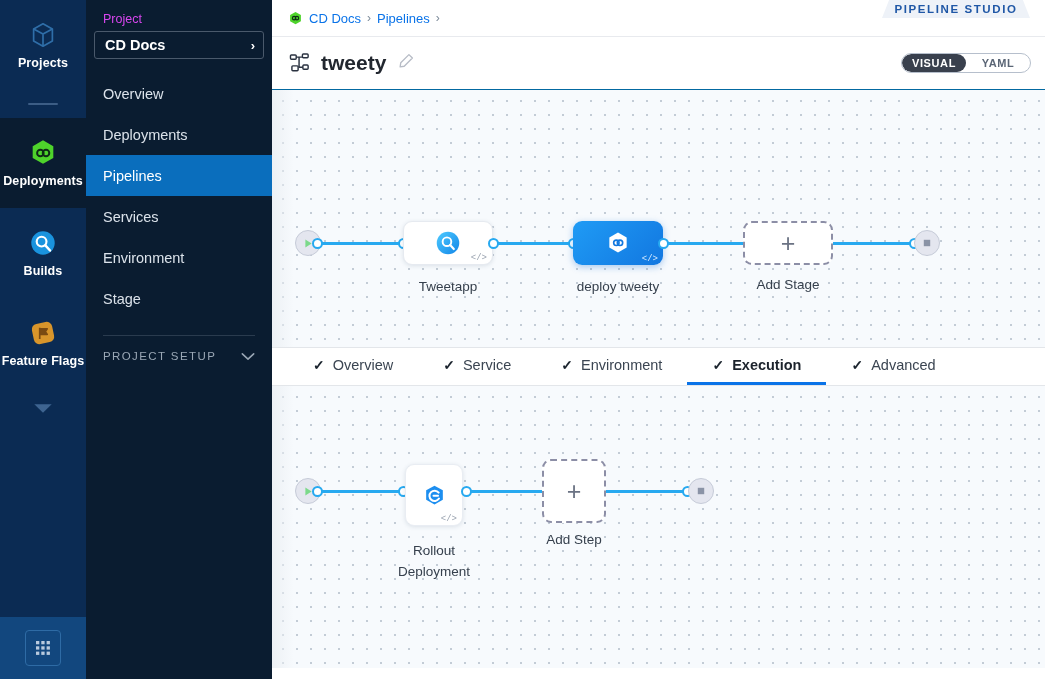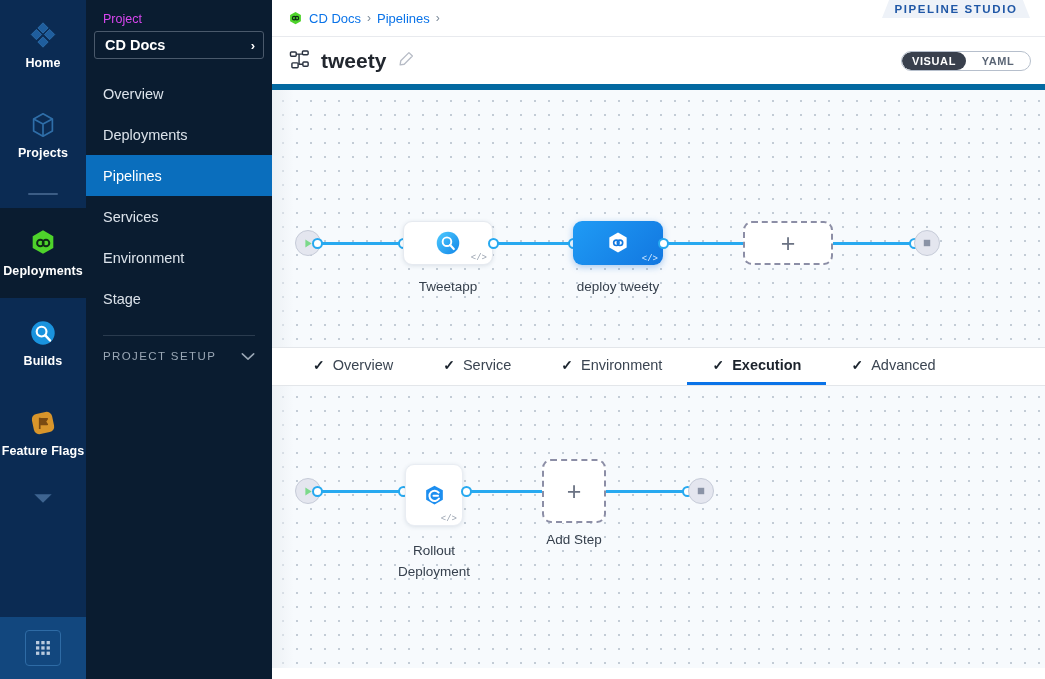--- a/index.html
+++ b/index.html
@@ -94,21 +94,21 @@
     position: absolute; right: 15px; top: -12px;
     width: 148px; height: 30px;
     background: #eef2f8;
     clip-path: polygon(8% 0, 92% 0, 100% 100%, 0 100%);
     display: flex; align-items: flex-end; justify-content: center;
     padding-bottom: 3px;
     color: #1f57a6; font-size: 11.5px; font-weight: bold; letter-spacing: 1.6px;
   }
 
   .title-bar {
-    height: 53px; border-bottom: 6px solid #0369a1;
+    height: 53px; border-bottom: 1px solid #0369a1;
     display: flex; align-items: center; padding-left: 17px;
     background: #fff; position: relative;
   }
   .pl-title { font-size: 21px; font-weight: bold; color: #22272f; margin-left: 9px; }
   .pencil { margin-left: 12px; cursor: pointer; }
 
   .vy-toggle {
     position: absolute; right: 14px; top: 50%; transform: translateY(-50%);
     width: 130px; height: 20px;
     border: 1px solid #b6bfcc; border-radius: 10px;
@@ -196,33 +196,20 @@
   .tab.active { font-weight: bold; color: #1c232c; border-bottom-color: #0a73e8; }
   .check { color: #1a232d; font-size: 14px; font-weight: bold; }
 </style>
 </head>
 <body>
 
 <div class="app">
 
   <div class="rail">
 
-    <div class="rail-item">
-      <span class="rail-icon">
-        <svg viewBox="0 0 32 32" width="30" height="30">
-          <g fill="#1f5e9e" stroke="#2c6ca8" stroke-width="1">
-            <path d="M16 3l5.5 5.5L16 14l-5.5-5.5z"></path>
-            <path d="M16 18l5.5 5.5L16 29l-5.5-5.5z"></path>
-            <path d="M3.5 15.5L9 10l5.5 5.5L9 21z"></path>
-            <path d="M17.5 15.5L23 10l5.5 5.5L23 21z"></path>
-          </g>
-        </svg>
-      </span>
-      <span>Home</span>
-    </div>
 
     <div class="rail-item">
       <span class="rail-icon">
         <svg viewBox="0 0 32 32" width="30" height="30" fill="none" stroke="#2f6ea8" stroke-width="1.8" stroke-linejoin="round">
           <path d="M16 4l10 5.5v13L16 28 6 22.5v-13z"></path>
           <path d="M6 9.5l10 5.5 10-5.5M16 15v13"></path>
         </svg>
       </span>
       <span>Projects</span>
     </div>
@@ -414,20 +401,21 @@
           </g>
         </svg>
         <span class="code-tag">&lt;/&gt;</span>
       </div>
       <div class="node-label" style="left:276px; top:186px; width:140px;">deploy tweety</div>
       <div class="dot" style="left:386px; top:148px;"></div>
 
       <div class="add-card" style="left:471px; top:131px;">
         <span class="plus">+</span>
       </div>
+      <div class="node-label" style="left:446px; top:184px; width:140px;">Add Stage</div>
 
       <div class="dot" style="left:637px; top:148px;"></div>
       <div class="terminal" style="left:642px; top:140px;">
         <svg viewBox="0 0 14 14" width="10" height="10">
           <rect x="2.5" y="2.5" width="9" height="9" fill="#8a93a6"></rect>
         </svg>
       </div>
     </div>
 
     <div class="tabs">

